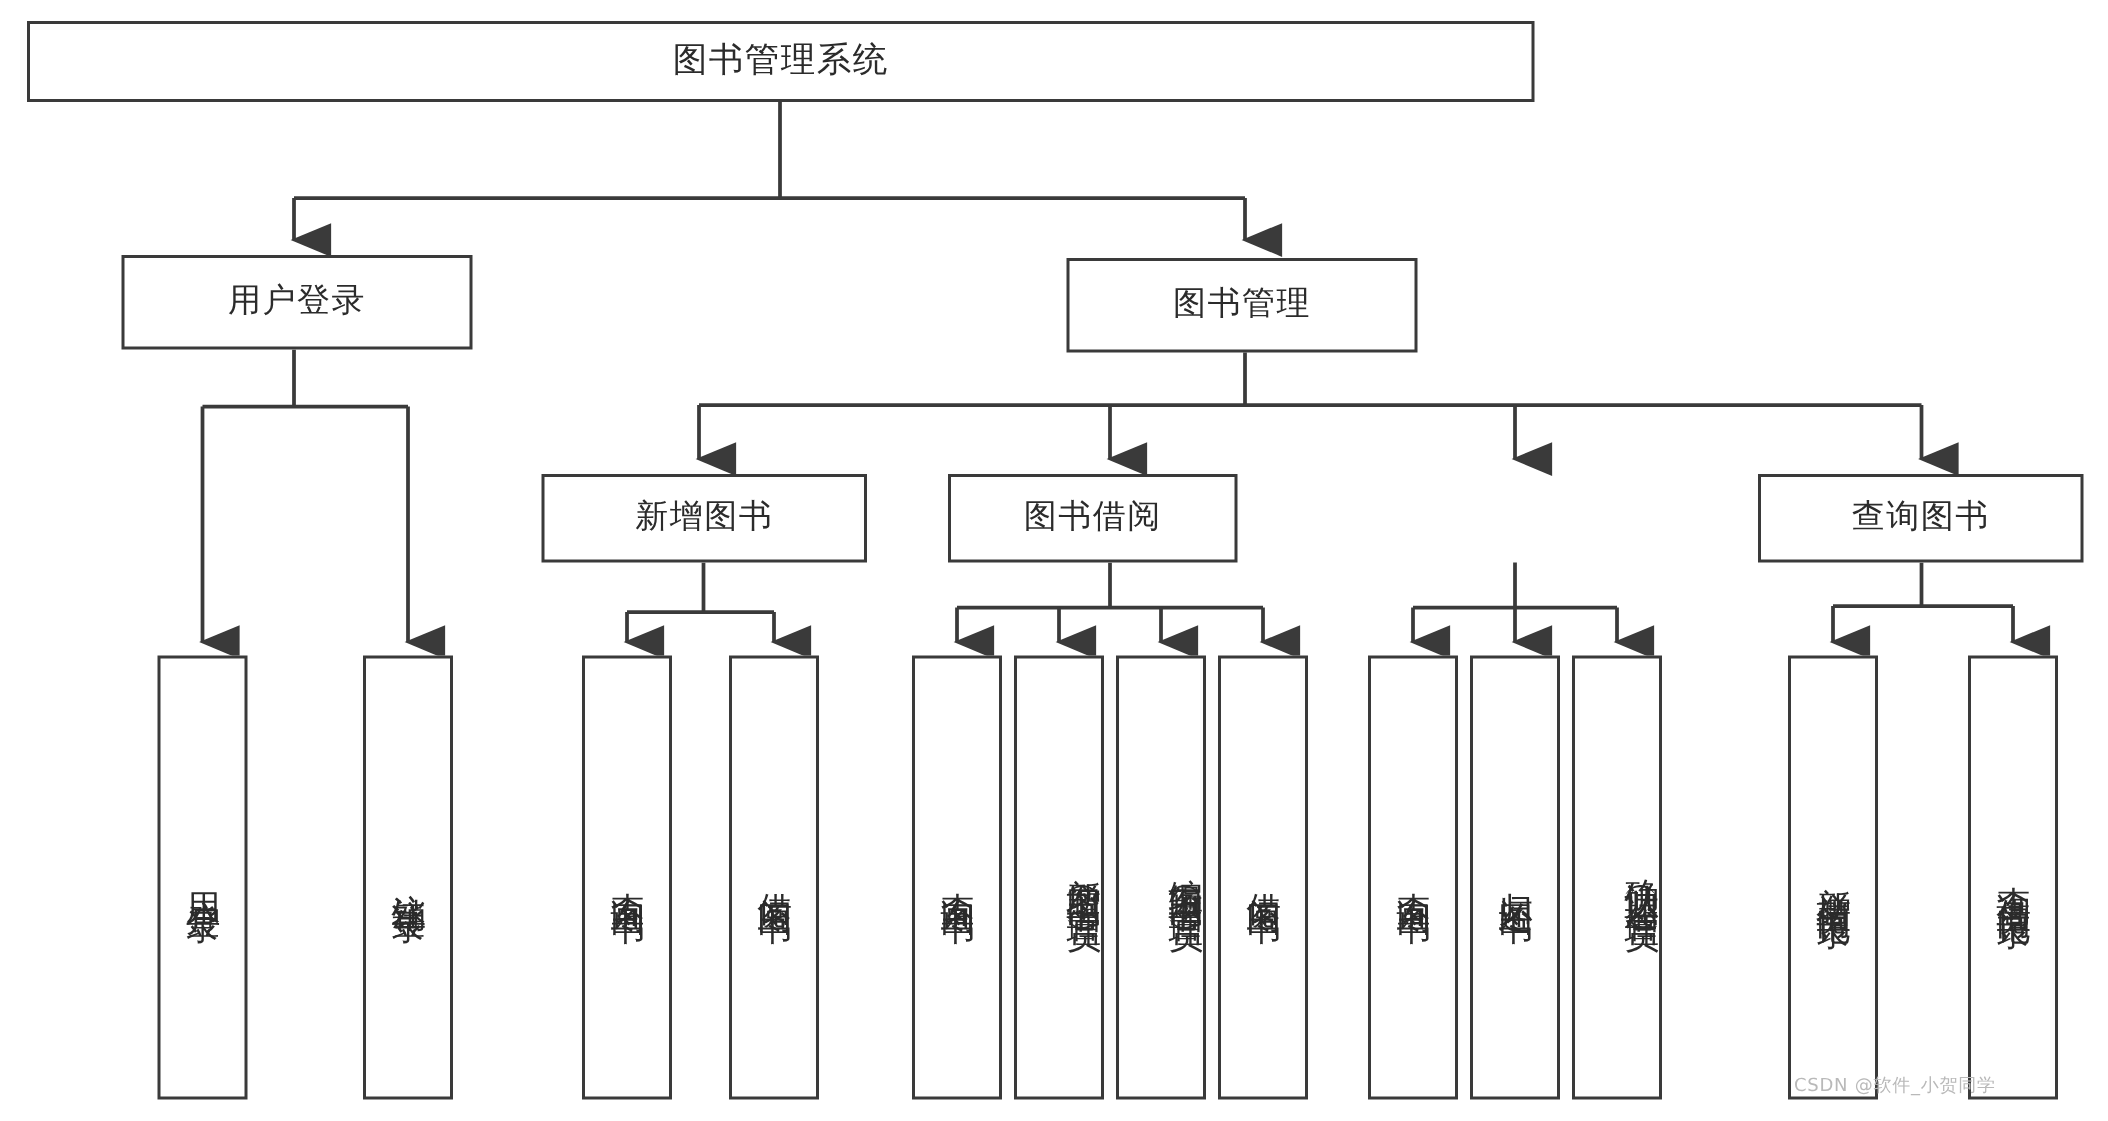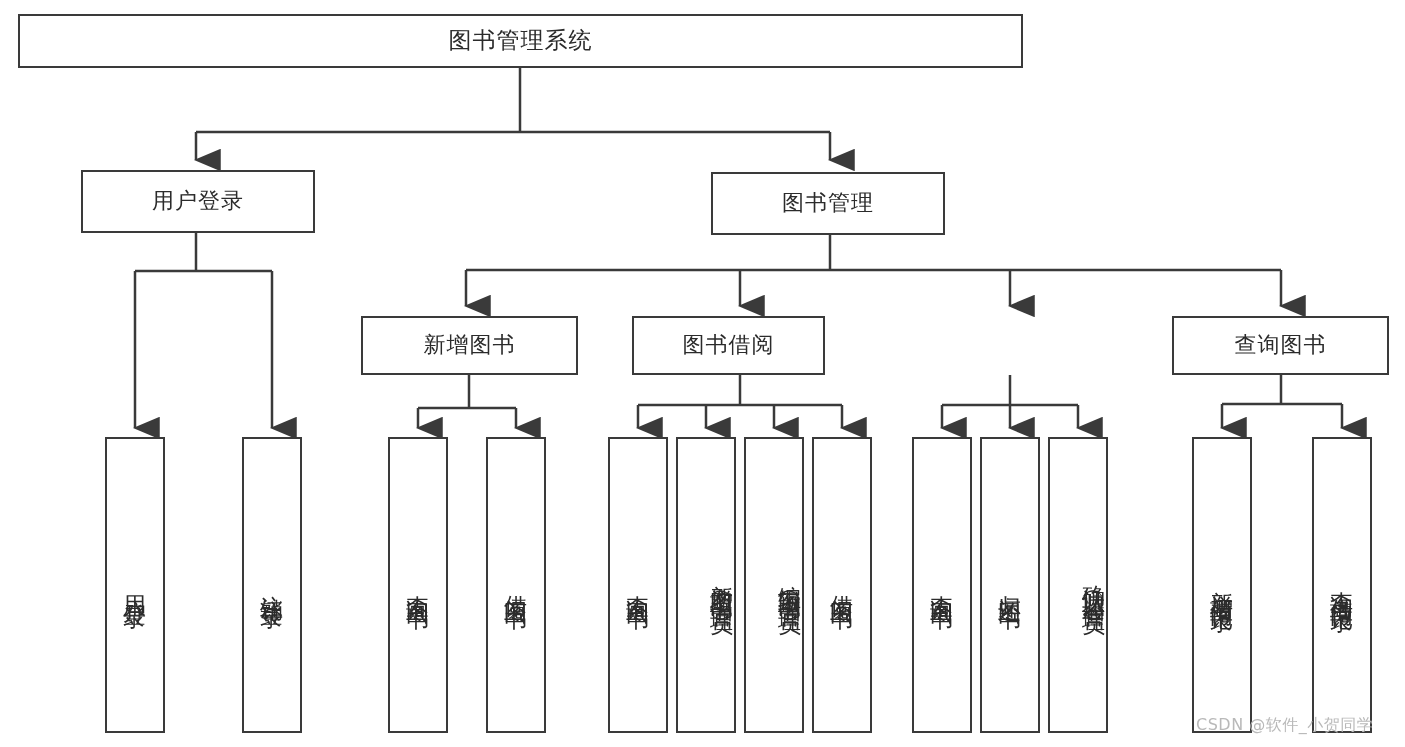--- a/index.html
+++ b/index.html
@@ -58,21 +58,21 @@
     align-items: center;
   }
   .vtext {
     writing-mode: vertical-rl;
     text-orientation: upright;
     display: block;
     white-space: nowrap;
   }
   .watermark {
     position: absolute;
-    font-size: 16px;
+    font-size: 12px;
     color: #b9b9b9;
     white-space: nowrap;
     letter-spacing: 0.5px;
   }
 </style>
 </head>
 <body>
 
 <div id="canvas">
 

